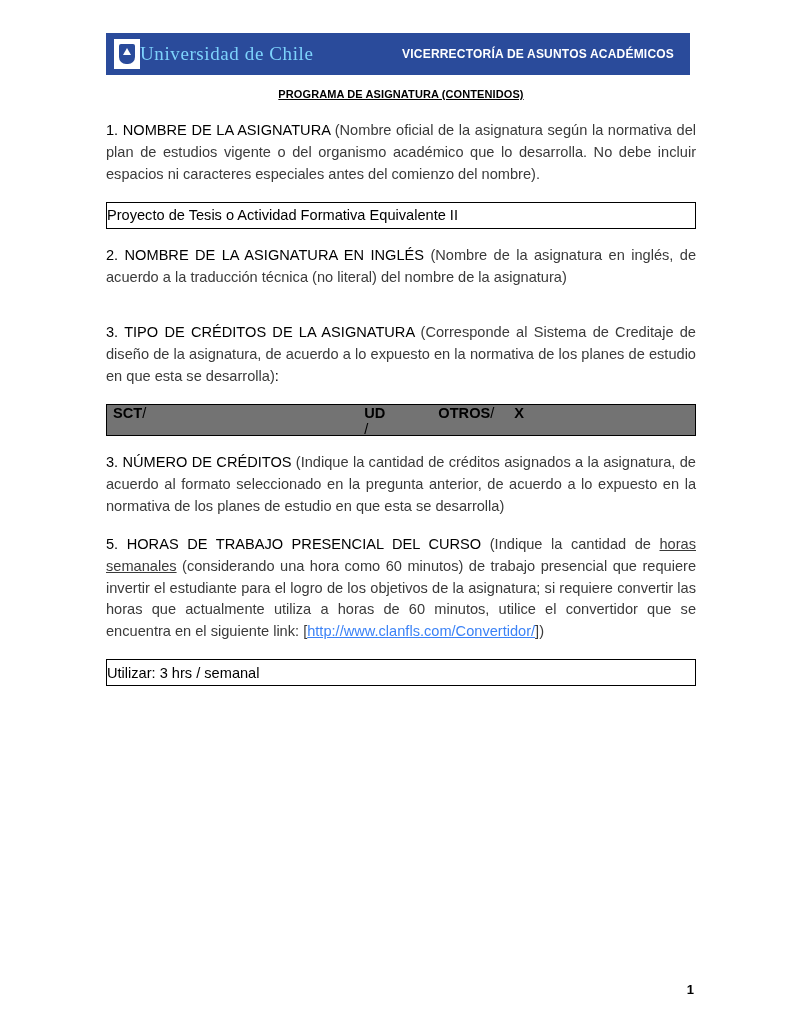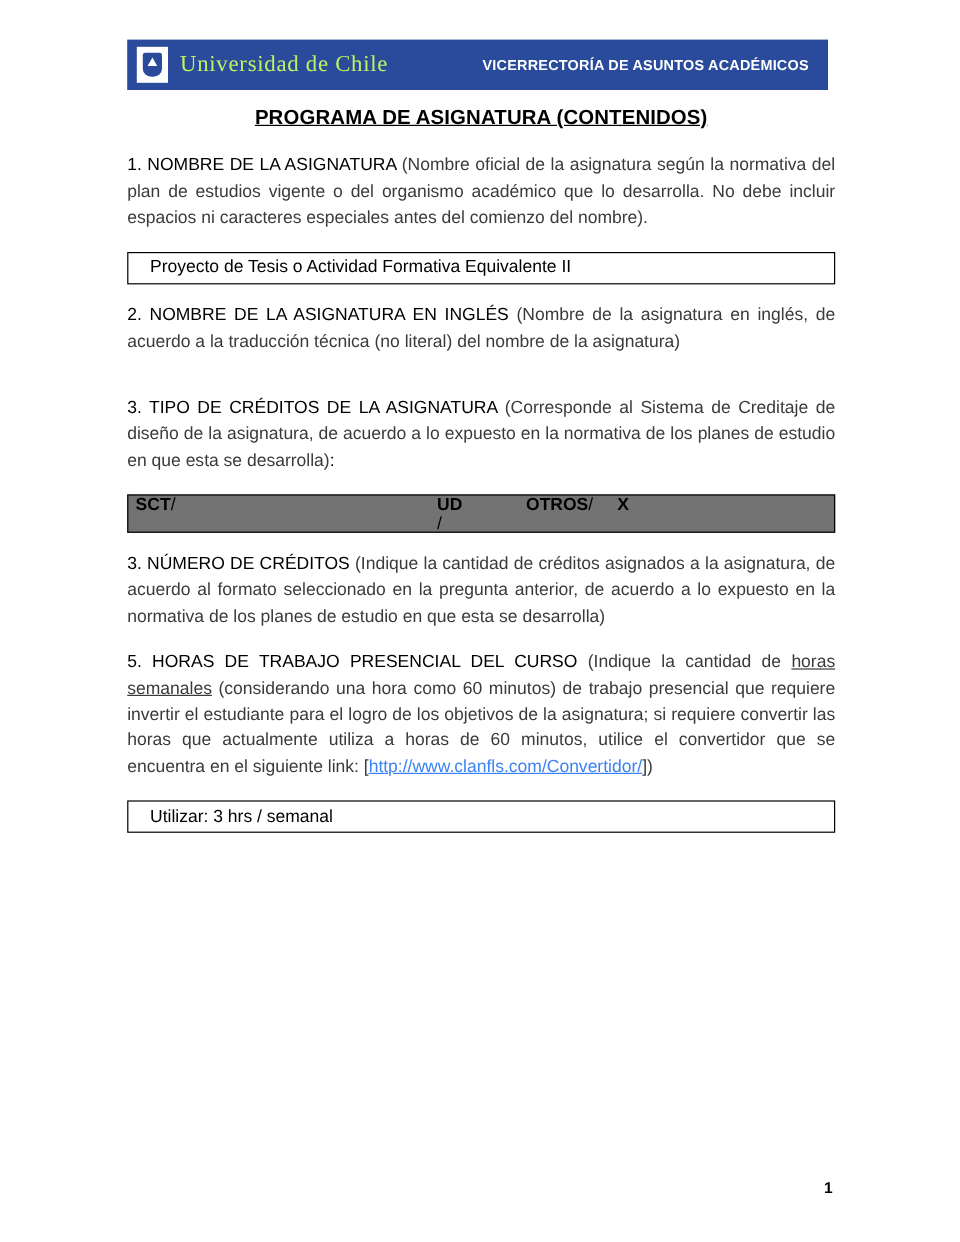--- a/index.html
+++ b/index.html
@@ -56,46 +56,45 @@
     left: 50%;
     top: 4px;
     transform: translateX(-50%);
     width: 0;
     height: 0;
     border-left: 4px solid transparent;
     border-right: 4px solid transparent;
     border-bottom: 7px solid #ffffff;
   }
   .university-name {
-    color: #bef264;
+    color: #7dd3fc;
     font-family: "Liberation Serif", serif;
     font-size: 19px;
     letter-spacing: 0.6px;
-    margin-left: 10px;
     white-space: nowrap;
   }
   .vicerrectoria {
     color: #ffffff;
     font-size: 12px;
     font-weight: bold;
     letter-spacing: 0.2px;
     margin-left: auto;
     margin-right: 16px;
     white-space: nowrap;
   }
   
   .doc-body {
     position: absolute;
     left: 106px;
     top: 88px;
     width: 590px;
   }
   .doc-title {
     text-align: center;
-    font-size: 17px;
+    font-size: 11px;
     font-weight: bold;
     text-decoration: underline;
     margin: 0 0 20px 0;
     letter-spacing: 0.1px;
   }
   .para {
     font-size: 14.6px;
     line-height: 1.5;
     text-align: justify;
     margin: 0 0 16px 0;
@@ -105,21 +104,21 @@
   }
   .para .muted {
     color: #3a3a3a;
   }
   .spacer-md { height: 18px; }
   .field-box {
     border: 1px solid #000000;
     height: 27px;
     display: flex;
     align-items: center;
-    padding: 0 18px;
+    padding: 0 0;
     box-sizing: border-box;
     font-size: 14.6px;
     margin: 0 0 16px 0;
     background: #ffffff;
   }
   .credit-box {
     border: 1px solid #000000;
     height: 32px;
     display: flex;
     align-items: flex-start;

